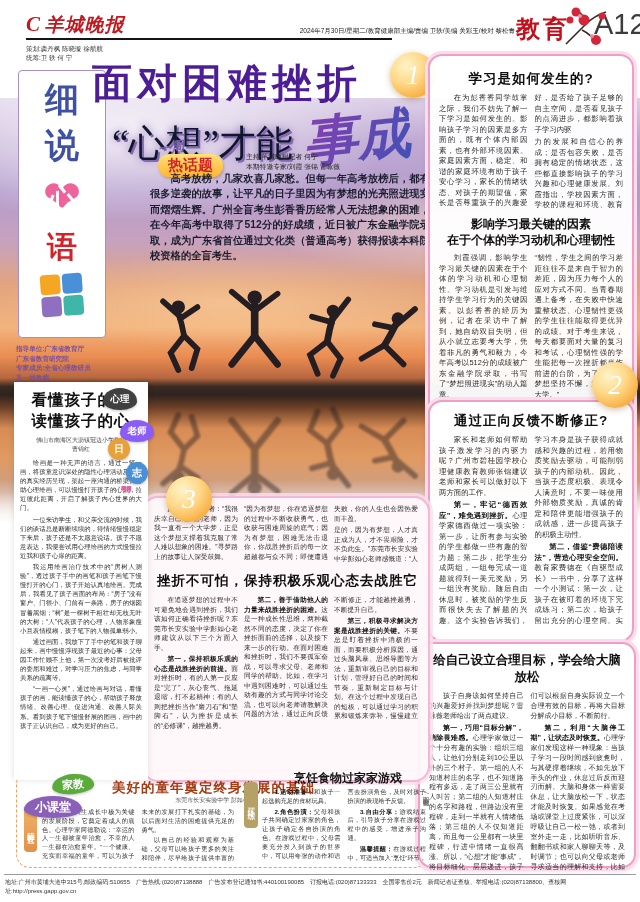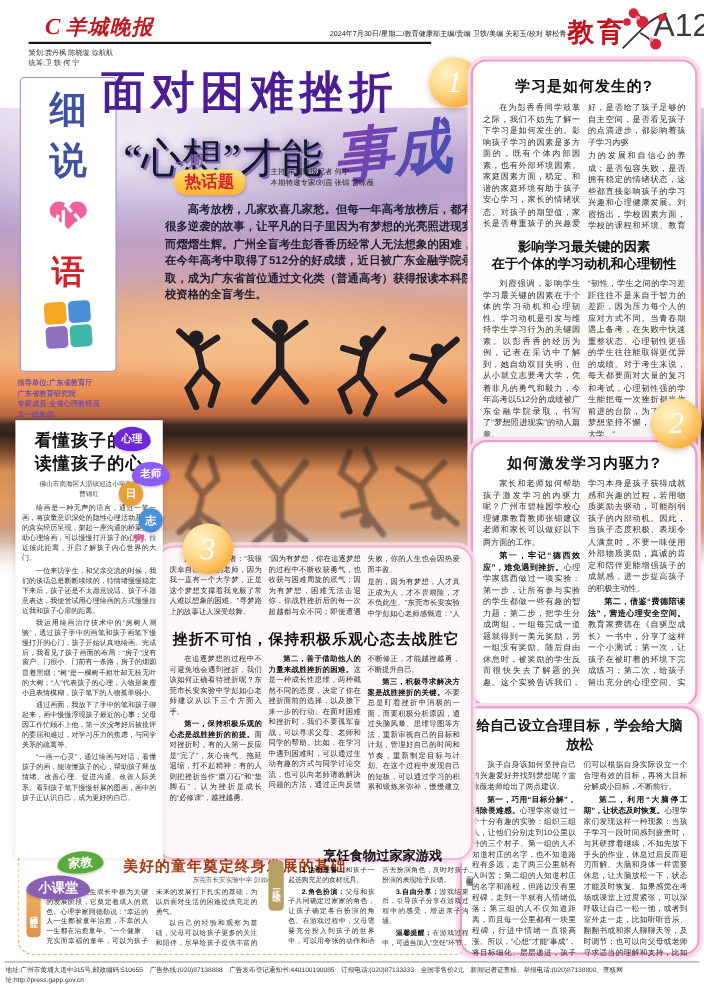--- a/index.html
+++ b/index.html
@@ -37,21 +37,21 @@
         border-radius:4px;display:flex;align-items:center;justify-content:center;letter-spacing:2px}
   .bubble{border-radius:50% 50% 50% 50%/60% 60% 40% 40%;color:#fff;font-weight:bold;
           display:flex;align-items:center;justify-content:center;z-index:6;
           box-shadow:0 1px 3px rgba(0,0,0,.25)}
 </style>
 </head>
 <body>
 
 <div id="page">
 
-  <div class="abs" style="left:41px;top:12px;z-index:5">
+  <div class="abs" style="left:26px;top:12px;z-index:5">
     <span style="color:#c21820;font-size:21px;font-weight:bold;font-style:italic" class="serif">C</span>
     <span style="color:#c21820;font-size:19px;font-weight:bold;font-style:italic;letter-spacing:1px" class="serif">羊城晚报</span>
   </div>
   <div class="abs" style="left:26px;top:38px;width:366px;height:2px;background:#151515"></div>
   <div class="abs" style="left:285px;top:27px;width:230px;font-size:6.5px;color:#222;text-align:right">2024年7月30日/星期二/教育健康部主编/责编 卫轶/美编 关彩玉/校对 黎松青</div>
   <div class="abs" style="left:516px;top:13px;font-size:24px;font-weight:900;color:#c3101c;letter-spacing:3px">教育</div>
   <div class="abs" style="left:562px;top:6px;z-index:4">
     <svg width="46" height="42" viewBox="0 0 46 42">
       <path d="M4 38 Q16 26 24 18 Q32 10 44 6 M20 24 Q28 28 34 36 M26 16 Q20 8 14 4" stroke="#3a2a26" stroke-width="1.6" fill="none"></path>
       <g fill="#d4253a">
@@ -165,21 +165,21 @@
 
   <div class="abs" style="left:158px;top:136px;z-index:3">
     <div style="font-size:13px;font-weight:bold;font-style:italic;color:#7a5fa8;transform:rotate(-8deg)">一周</div>
     <div style="background:linear-gradient(#ffe07a,#ffb52e);border-radius:14px;padding:2px 10px;color:#d2232a;font-size:15px;font-weight:900;box-shadow:1px 2px 3px rgba(120,70,0,.3)">热话题</div>
   </div>
   <div class="abs" style="left:246px;top:152px;font-size:6.8px;color:#222;line-height:10px;z-index:3">
     <div>主持/羊城晚报记者 何宁</div>
     <div>本期特邀专家/刘霞 张锦 雷咏薇</div>
   </div>
 
-  <div class="abs" style="left:150px;top:184px;width:280px;z-index:3">
+  <div class="abs" style="left:150px;top:171px;width:280px;z-index:3">
     <p class="ind" style="font-size:10.3px;line-height:1.5;font-weight:bold;color:#1d1d30;margin:0 0 4px 0;text-align:justify">高考放榜，几家欢喜几家愁。但每一年高考放榜后，都有很多逆袭的故事，让平凡的日子里因为有梦想的光亮照进现实而熠熠生辉。广州全盲考生彭香香历经常人无法想象的困难，在今年高考中取得了512分的好成绩，近日被广东金融学院录取，成为广东省首位通过文化类（普通高考）获得报读本科院校资格的全盲考生。</p>
   </div>
 
   <div class="abs numcircle" style="left:390px;top:52px">1</div>
   <div class="abs numcircle" style="left:592px;top:362px;z-index:5">2</div>
   <div class="abs numcircle" style="left:166px;top:476px;z-index:4">3</div>
 
   <div class="abs panel" style="left:428px;top:54px;width:206px;height:396px">
     <h2>学习是如何发生的?</h2>
     <div class="cols2" style="height:118px">
@@ -188,21 +188,21 @@
     </div>
     <div class="pre" style="font-size:12px;font-weight:700;text-align:center;color:#101010;line-height:1.3;margin:6px 0 5px 0">影响学习最关键的因素
 在于个体的学习动机和心理韧性</div>
     <div class="cols2" style="height:150px">
       <p class="t ind">刘霞强调，影响学生学习最关键的因素在于个体的学习动机和心理韧性。学习动机是引发与维持学生学习行为的关键因素。以彭香香的经历为例，记者在采访中了解到，她自幼双目失明，但从小就立志要考大学，凭着非凡的勇气和毅力，今年高考以512分的成绩被广东金融学院录取，书写了“梦想照进现实”的动人篇章。</p>
       <p class="t">“韧性，学生之间的学习差距往往不是来自于智力的差距，因为压力每个人的应对方式不同。当青春期遇上备考，在失败中快速重整状态、心理韧性更强的学生往往能取得更优异的成绩。对于考生来说，每天都要面对大量的复习和考试，心理韧性强的学生能把每一次挫折都当作前进的台阶，为了自己的梦想坚持不懈，最终梦圆大学。”</p>
     </div>
   </div>
 
   <div class="abs panel" style="left:428px;top:400px;width:206px;height:242px">
-    <h2 style="margin-top:4px">如何激发学习内驱力?</h2>
+    <h2 style="margin-top:4px">通过正向反馈不断修正?</h2>
     <div class="cols2" style="height:196px">
       <p class="t ind">家长和老师如何帮助孩子激发学习的内驱力呢？广州市碧桂园学校心理健康教育教师张锦建议老师和家长可以做好以下两方面的工作。</p>
       <p class="t ind"><b class="ld">第一，牢记“德西效应”，难免遇到挫折。</b><span>心理学家德西做过一项实验：第一步，让所有参与实验的学生都做一些有趣的智力题；第二步，把学生分成两组，一组每完成一道题就得到一美元奖励，另一组没有奖励。随后自由休息时，被奖励的学生反而很快失去了解题的兴趣。这个实验告诉我们，学习本身是孩子获得成就感和兴趣的过程，若用物质奖励去驱动，可能削弱孩子的内部动机。因此，当孩子态度积极、表现令人满意时，不要一味使用外部物质奖励，真诚的肯定和陪伴更能增强孩子的成就感，进一步提高孩子的积极主动性。</span></p>
       <p class="t ind"><b class="ld">第二，借鉴“费德陪读法”，营造心理安全空间。</b><span>教育家费德在《自驱型成长》一书中，分享了这样一个小测试：第一次，让孩子在被盯着的环境下完成练习；第二次，给孩子留出充分的心理空间。实验结果显示，学生们在拥有心理安全感时整体成绩普遍更好。这给我们的启示是：孩子需要充分的心理安全感来面对学习中的困难，父母的陪伴和接纳是孩子内驱力的源泉，让孩子看到自己的进步，感受到学习带来的成长，孩子才能由内而外地产生持久的学习动力。</span></p>
     </div>
   </div>
 
   <div class="abs panel" style="left:418px;top:642px;width:218px;height:226px">
     <h2 style="font-size:12.5px;margin-top:2px;letter-spacing:0">给自己设立合理目标，学会给大脑放松</h2>
     <div class="cols2" style="height:188px">
@@ -235,21 +235,21 @@
     <div style="font-size:6px;color:#444;text-align:center;margin-bottom:4px">曹锦红</div>
     <div style="height:310px;overflow:hidden">
       <p class="t ind" style="font-size:6.4px">绘画是一种无声的语言，通过一笔一画，将孩童意识深处的隐性心理活动及内隐的真实经历呈现，架起一座沟通的桥梁。借助心理绘画，可以慢慢打开孩子的心扉，拉近彼此距离，开启了解孩子内心世界的大门。</p>
       <p class="t ind" style="font-size:6.4px">一位来访学生，和父亲交流的时候，我们的谈话总是断断续续的，待情绪慢慢稳定下来后，孩子还是不太愿意说话。孩子不愿意表达，我便尝试用心理绘画的方式慢慢拉近我和孩子心扉的距离。</p>
       <p class="t ind" style="font-size:6.4px">我运用绘画治疗技术中的“房树人测验”，透过孩子手中的画笔和孩子画笔下慢慢打开的心门，孩子开始认真地绘画。完成后，我看见了孩子画面的布局：“房子”没有窗户、门很小、门前有一条路，房子的烟囱冒着黑烟；“树”是一棵树干粗壮却无枝无叶的大树；“人”代表孩子的心理，人物形象瘦小且表情模糊，孩子笔下的人物孤单弱小。</p>
       <p class="t ind" style="font-size:6.4px">通过画面，我放下了手中的笔和孩子聊起来，画中慢慢浮现孩子最近的心事：父母因工作忙顾不上他，第一次没考好后被批评的委屈和难过，对学习压力的焦虑，与同学关系的疏离等。</p>
       <p class="t ind" style="font-size:6.4px">“一画一心灵”，通过绘画与对话，看懂孩子的画，能读懂孩子的心，帮助孩子释放情绪、改善心理、促进沟通、改善人际关系。看到孩子笔下慢慢舒展的图画，画中的孩子正认识自己，成为更好的自己。</p>
     </div>
   </div>
 
-  <div class="abs bubble" style="left:103px;top:388px;width:34px;height:22px;background:#6d28d9;font-size:9.5px">心理</div>
+  <div class="abs bubble" style="left:103px;top:388px;width:34px;height:22px;background:#404040;font-size:9.5px">心理</div>
   <div class="abs bubble" style="left:120px;top:420px;width:34px;height:22px;background:#8b5cf6;font-size:9.5px">老师</div>
   <div class="abs bubble" style="left:108px;top:438px;width:22px;height:22px;background:#e8a03a;font-size:10px;border-radius:50%">日</div>
   <div class="abs bubble" style="left:126px;top:462px;width:22px;height:22px;background:#4a90d9;font-size:10px;border-radius:50%">志</div>
   <div class="abs" style="left:120px;top:482px;font-size:22px;color:#e85f9e;font-weight:900;z-index:6">❞</div>
 
   <div class="abs" style="left:16px;top:770px;width:412px;height:98px;border:1.5px dashed #f0a05a;border-radius:14px;z-index:2"></div>
 
   <div class="abs" style="left:24px;top:774px;z-index:4">
     <div class="bubble" style="width:42px;height:20px;background:#5aaa3c;font-size:11px;transform:rotate(-5deg);margin-left:28px">家教</div>
     <div class="bubble" style="width:58px;height:22px;background:#8a5fb8;font-size:12px;margin-top:2px">小课堂</div>

